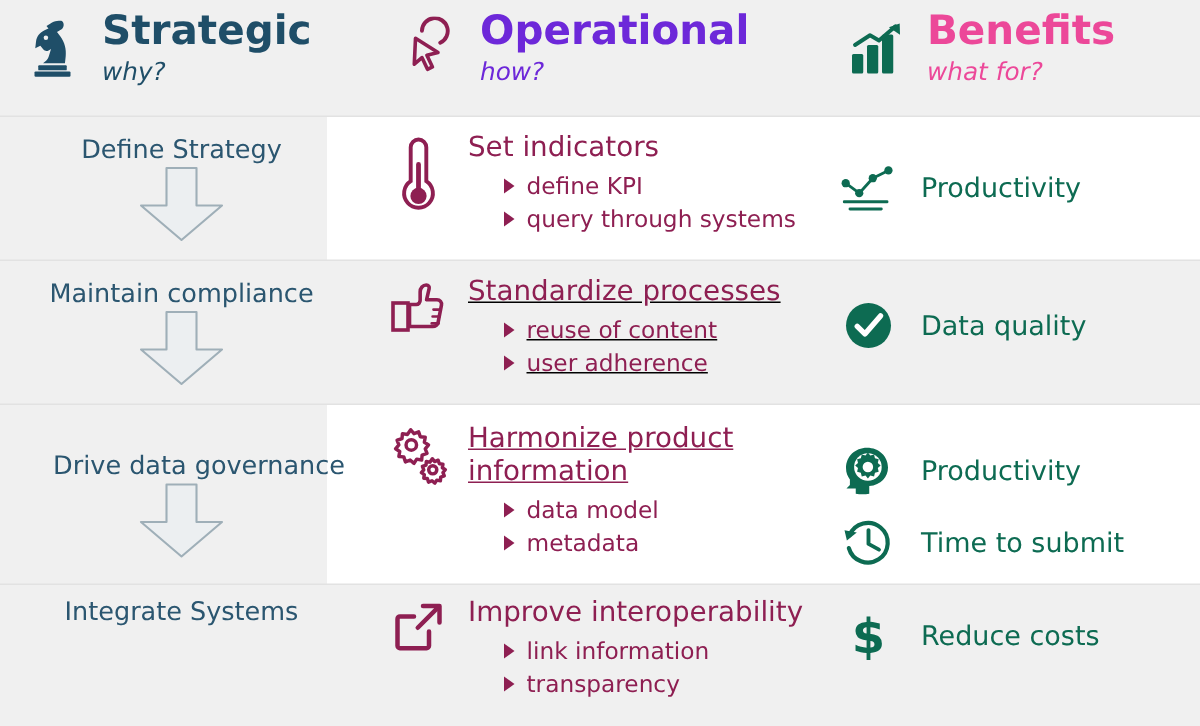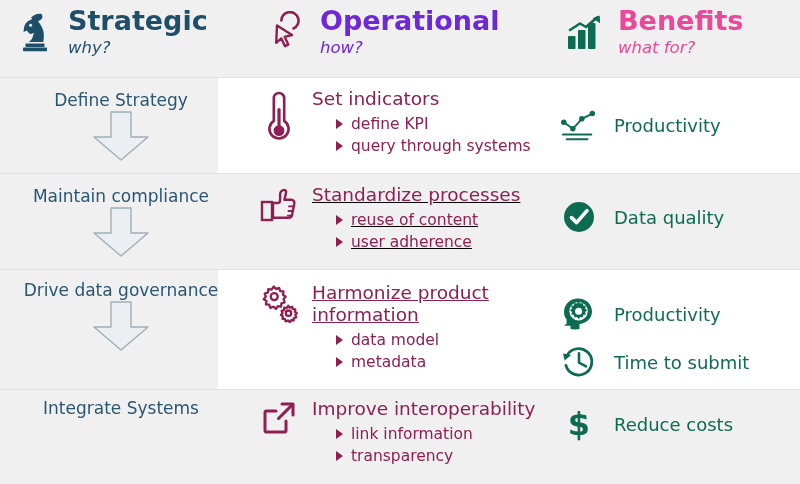--- a/index.html
+++ b/index.html
@@ -134,21 +134,21 @@
     </svg>
   </div>
 
   <div class="strat-cell" style="top:186px;">
     <div class="strat-label">Maintain compliance</div>
     <svg class="strat-arrow" width="74" height="52" viewBox="0 0 74 52">
       <path d="M27 2 H47 V27 H64 L37 50 L10 27 H27 Z" fill="#eceff1" stroke="#9fafb8" stroke-width="1.4" stroke-linejoin="round"></path>
     </svg>
   </div>
 
-  <div class="strat-cell" style="top:280px;">
+  <div class="strat-cell" style="top:301px;text-align:right;">
     <div class="strat-label">Drive data governance</div>
     <svg class="strat-arrow" width="74" height="52" viewBox="0 0 74 52">
       <path d="M27 2 H47 V27 H64 L37 50 L10 27 H27 Z" fill="#eceff1" stroke="#9fafb8" stroke-width="1.4" stroke-linejoin="round"></path>
     </svg>
   </div>
 
   <div class="strat-cell" style="top:398px;">
     <div class="strat-label">Integrate Systems</div>
   </div>
 

